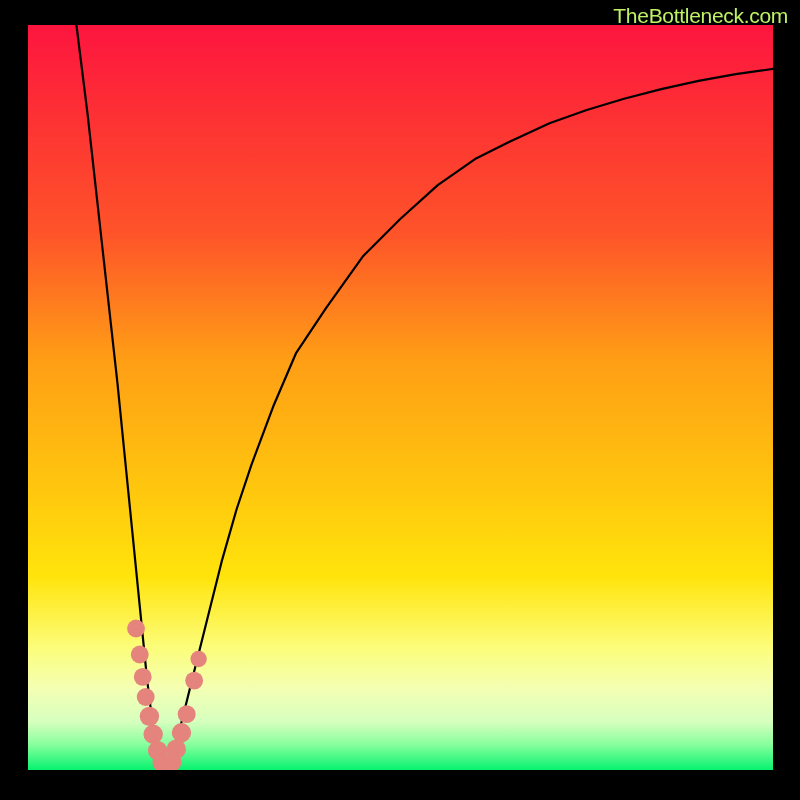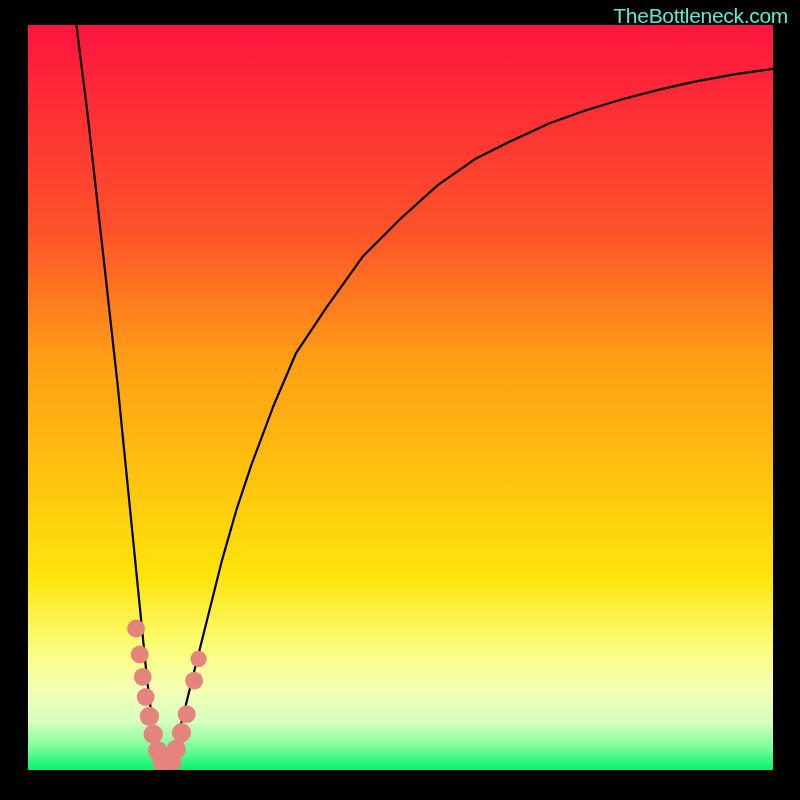--- a/index.html
+++ b/index.html
@@ -23,21 +23,21 @@
     position: absolute;
     left: 28px;
     top: 25px;
     width: 745px;
     height: 745px;
   }
   .watermark {
     position: absolute;
     top: 4px;
     right: 12px;
-    color: #5eead4;
+    color: #bef264;
     font-size: 21px;
     font-weight: 500;
     letter-spacing: -0.3px;
   }
   svg { display: block; }
 </style>
 </head>
 <body>
 
 <div class="frame">

